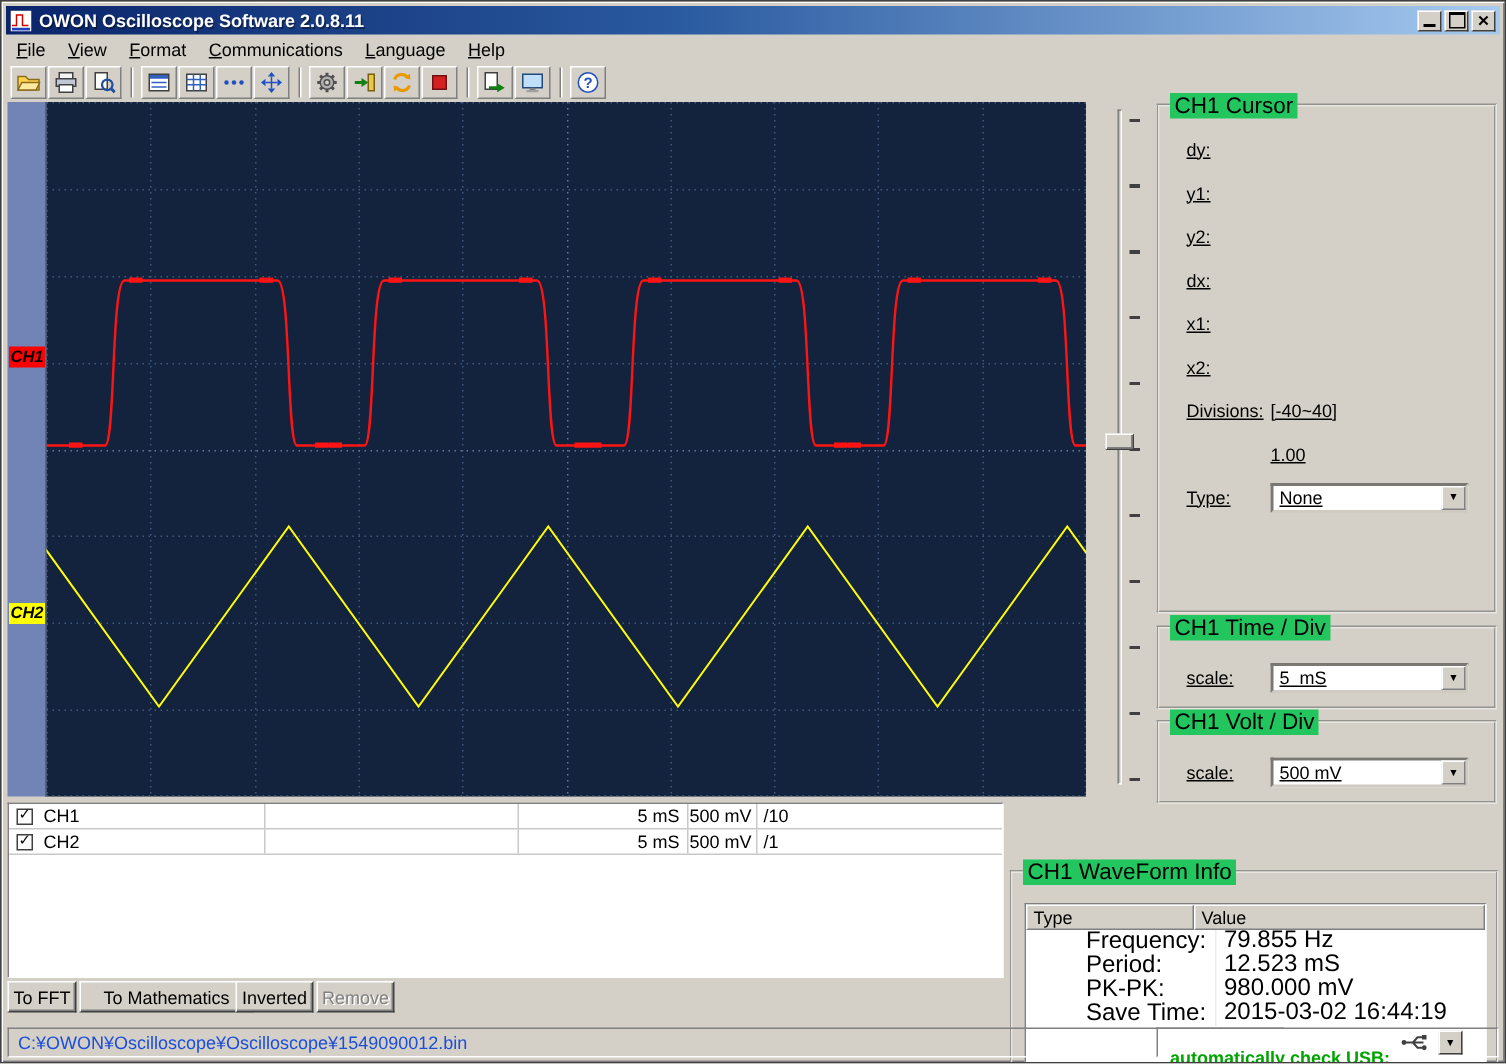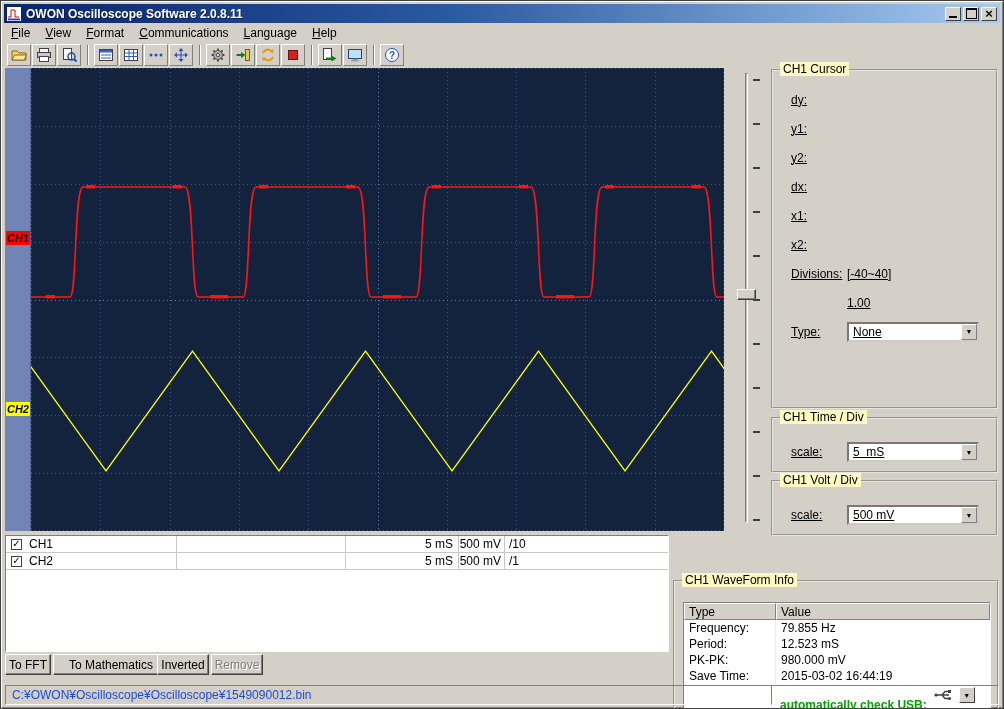--- a/index.html
+++ b/index.html
@@ -48,22 +48,22 @@
   .vslider-groove { position:absolute; left:744px; top:72px; width:3px; height:450px;
                     border:1px solid; border-color:#808080 #ffffff #ffffff #808080; background:#c0bcb4; }
   .vslider-ticks { position:absolute; left:752px; top:78px; width:7px; height:446px;
                    background:repeating-linear-gradient(to bottom,#404040 0 2px,transparent 2px 44px); }
   .vslider-thumb { position:absolute; left:736px; top:288px; width:19px; height:11px;
                    background:#d4d0c8; border:1px solid; border-color:#ffffff #404040 #404040 #ffffff;
                    box-shadow: inset -1px -1px 0 #808080; }
 
   
   .group { position:absolute; border:2px groove #e8e6e0; }
-  .group-title { position:absolute; top:-9px; left:7px; background:#fef9c3; padding:0 3px;
-                 font-size:12px; color:#000; white-space:nowrap; }
+  .group-title { position:absolute; top:-9px; left:7px; background:#22c55e; padding:0 3px;
+                 font-size:15px; color:#000; white-space:nowrap; }
   .cursor-body { position:absolute; left:8px; top:14px; right:8px;text-decoration:underline; }
   .cur-row { display:flex; height:29px; align-items:center; font-size:12px; color:#000; }
   .cur-label { width:66px; padding-left:10px; white-space:nowrap; }
   .cur-val { white-space:pre; }
   .scale-row { display:flex; height:32px; align-items:center; font-size:12px; padding-top:6px; }
 
   .combo { position:relative; height:20px; width:132px; background:#fff;
            border:2px inset #cfcac2; }
   .combo-text { display:block; padding:1px 4px; font-size:12px; white-space:pre; overflow:hidden; }
   .combo-btn { position:absolute; right:0; top:0; bottom:0; width:16px; background:#d4d0c8;
@@ -90,22 +90,22 @@
              box-shadow: inset -1px -1px 0 #808080;
              font-size:12px; color:#000; display:flex; align-items:center; justify-content:center; }
   .act-btn.disabled { color:#808080; text-shadow:1px 1px 0 #ffffff; }
 
   
   .wf-table { position:absolute; left:8px; top:20px; width:308px; height:112px;
               background:#fff; border:1px solid; border-color:#808080 #ffffff #ffffff #808080; overflow:hidden; }
   .wf-head { display:flex; height:17px; }
   .wf-head > div { background:#d4d0c8; border:1px solid; border-color:#ffffff #808080 #808080 #ffffff;
                    font-size:12px; padding:1px 4px; }
-  .wf-hc1 { width:92px; } .wf-hc2 { flex:1; }
-  .wf-row { display:flex; height:16px; font-size:12px; align-items:center; }
+  .wf-hc1 { width:112px; } .wf-hc2 { flex:1; }
+  .wf-row { display:flex; height:16px; font-size:16px; align-items:flex-end;padding-left:35px; }
   .wf-c1 { width:92px; padding-left:5px; border-right:1px solid #ececec; height:100%; display:flex; align-items:center; }
   .wf-c2 { flex:1; padding-left:5px; }
 
   
   .status-left { position:absolute; left:4px; top:684px; width:851px; height:20px;
                  border:1px solid; border-color:#808080 #ffffff #ffffff #808080;
                  font-size:12px; color:#1d4ed8; display:flex; align-items:center; padding-left:6px; white-space:nowrap; }
   .status-right { position:absolute; left:770px; top:684px; width:228px; height:20px;
                   border:1px solid; border-color:#808080 #ffffff #ffffff #808080;
                   display:flex; align-items:center; font-size:12px; }

